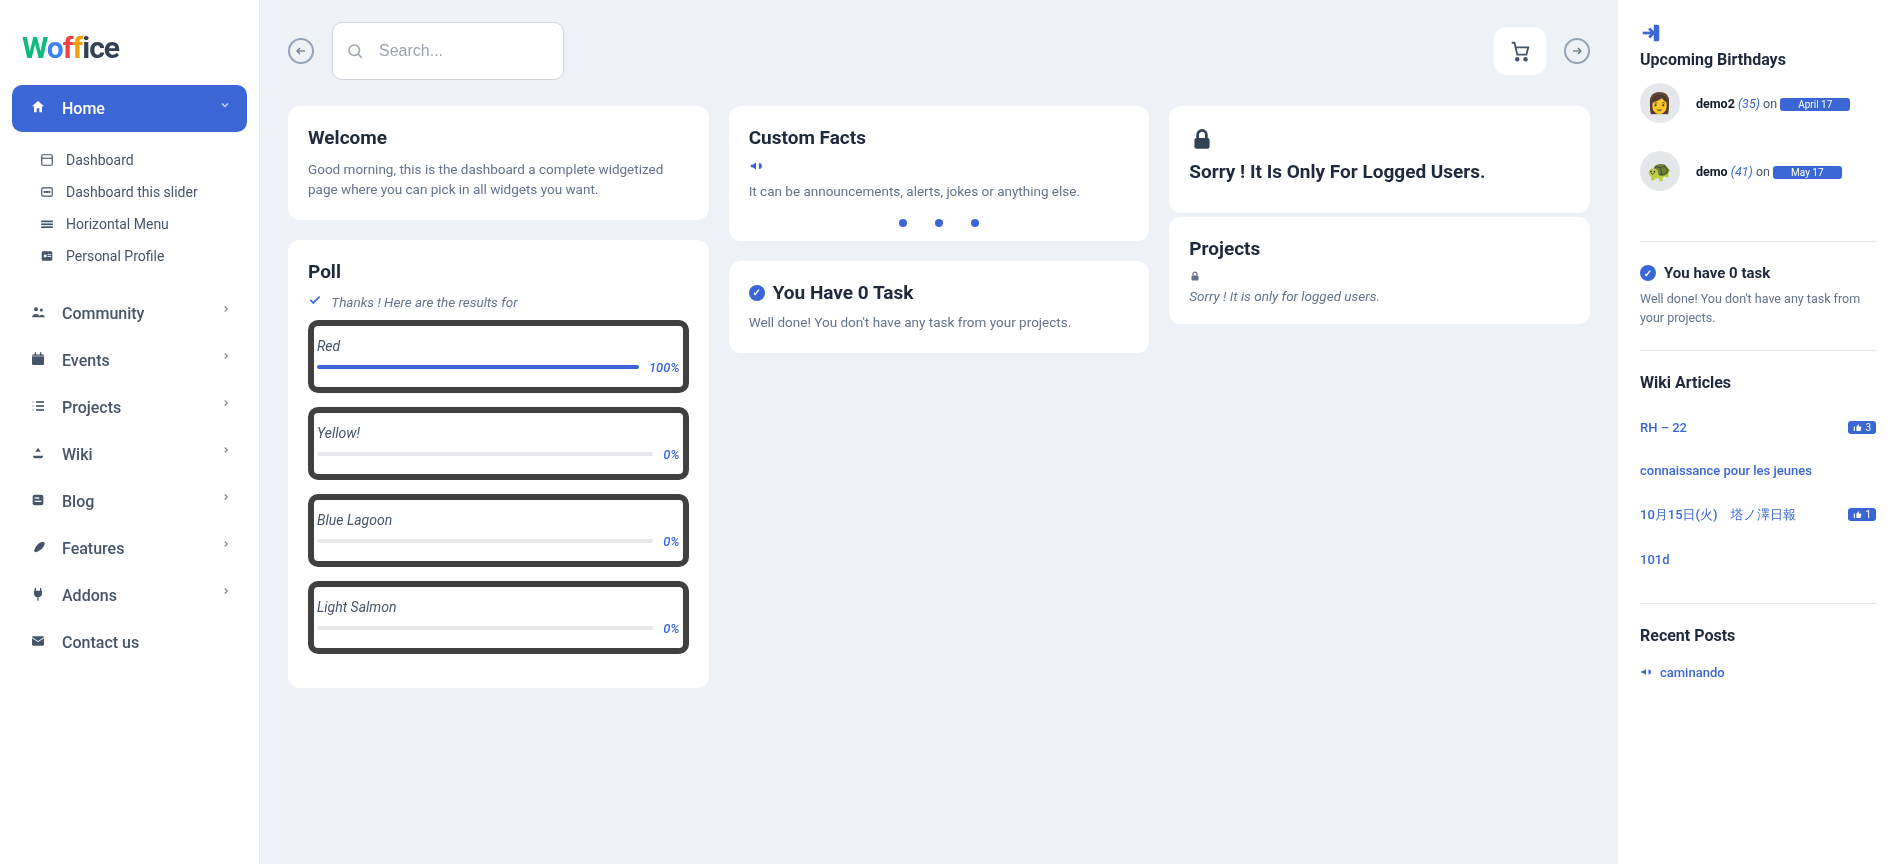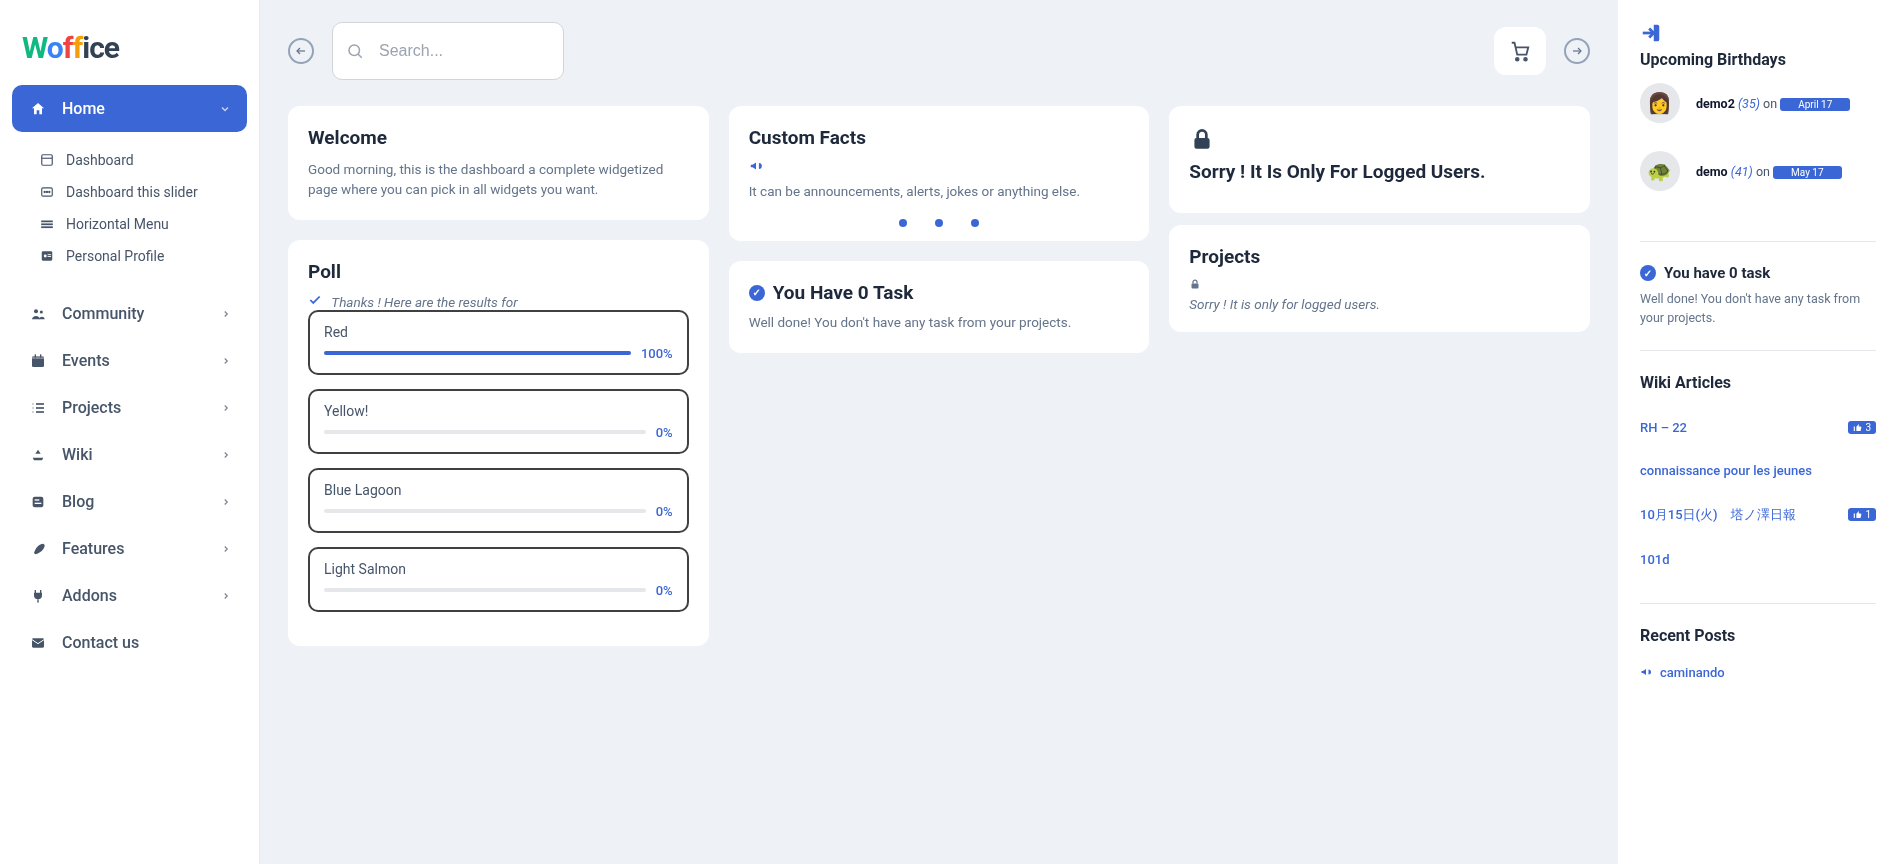--- a/index.html
+++ b/index.html
@@ -27,21 +27,20 @@
   align-items: center;
   padding: 10px 10px 20px 10px;
 }
 .logo-text {
   font-size: 30px;
   font-weight: 700;
   letter-spacing: -1px;
 }
 .nav-item {
   display: flex;
-  align-items: center;
   padding: 14px 16px;
   border-radius: 10px;
   color: #475569;
   font-size: 16px;
   font-weight: 500;
   cursor: pointer;
   position: relative;
 }
 .nav-item.active {
   background: #3b67d6;
@@ -164,28 +163,29 @@
   line-height: 1.5;
 }
 .lock-big {
   font-size: 24px;
   margin-bottom: 8px;
 }
 .poll-sub {
   color: #64748b;
   font-size: 13.5px;
   font-style: italic;
-  margin-bottom: 0;
+  margin-bottom: 10px;
 }
 .poll-check { color: #3b67d6; margin-right: 6px; }
 .poll-option {
-  border: 2px solid #404040;
+  border: 6px solid #404040;
   border-radius: 10px;
-  padding: 12px 14px;
+  padding: 12px 3px;
   margin-bottom: 14px;
+  font-style: italic;
 }
 .poll-row {
   display: flex;
   justify-content: space-between;
   align-items: center;
   margin-top: 6px;
 }
 .poll-label { font-size: 14px; color: #475569; }
 .poll-pct { font-size: 13px; color: #3b67d6; font-weight: 500; }
 .bar-bg {
@@ -245,21 +245,21 @@
   gap: 20px;
 }
 .col-mid {
   display: flex;
   flex-direction: column;
   gap: 20px;
 }
 .col-right-g {
   display: flex;
   flex-direction: column;
-  gap: 12px;
+  gap: 4px;
 }
 .bullhorn-ico { color: #3b67d6; margin-bottom: 8px; display: block; }
 
 
 .rightpanel {
   width: 280px;
   background: #fff;
   padding: 22px 22px;
   overflow-y: auto;
 }

